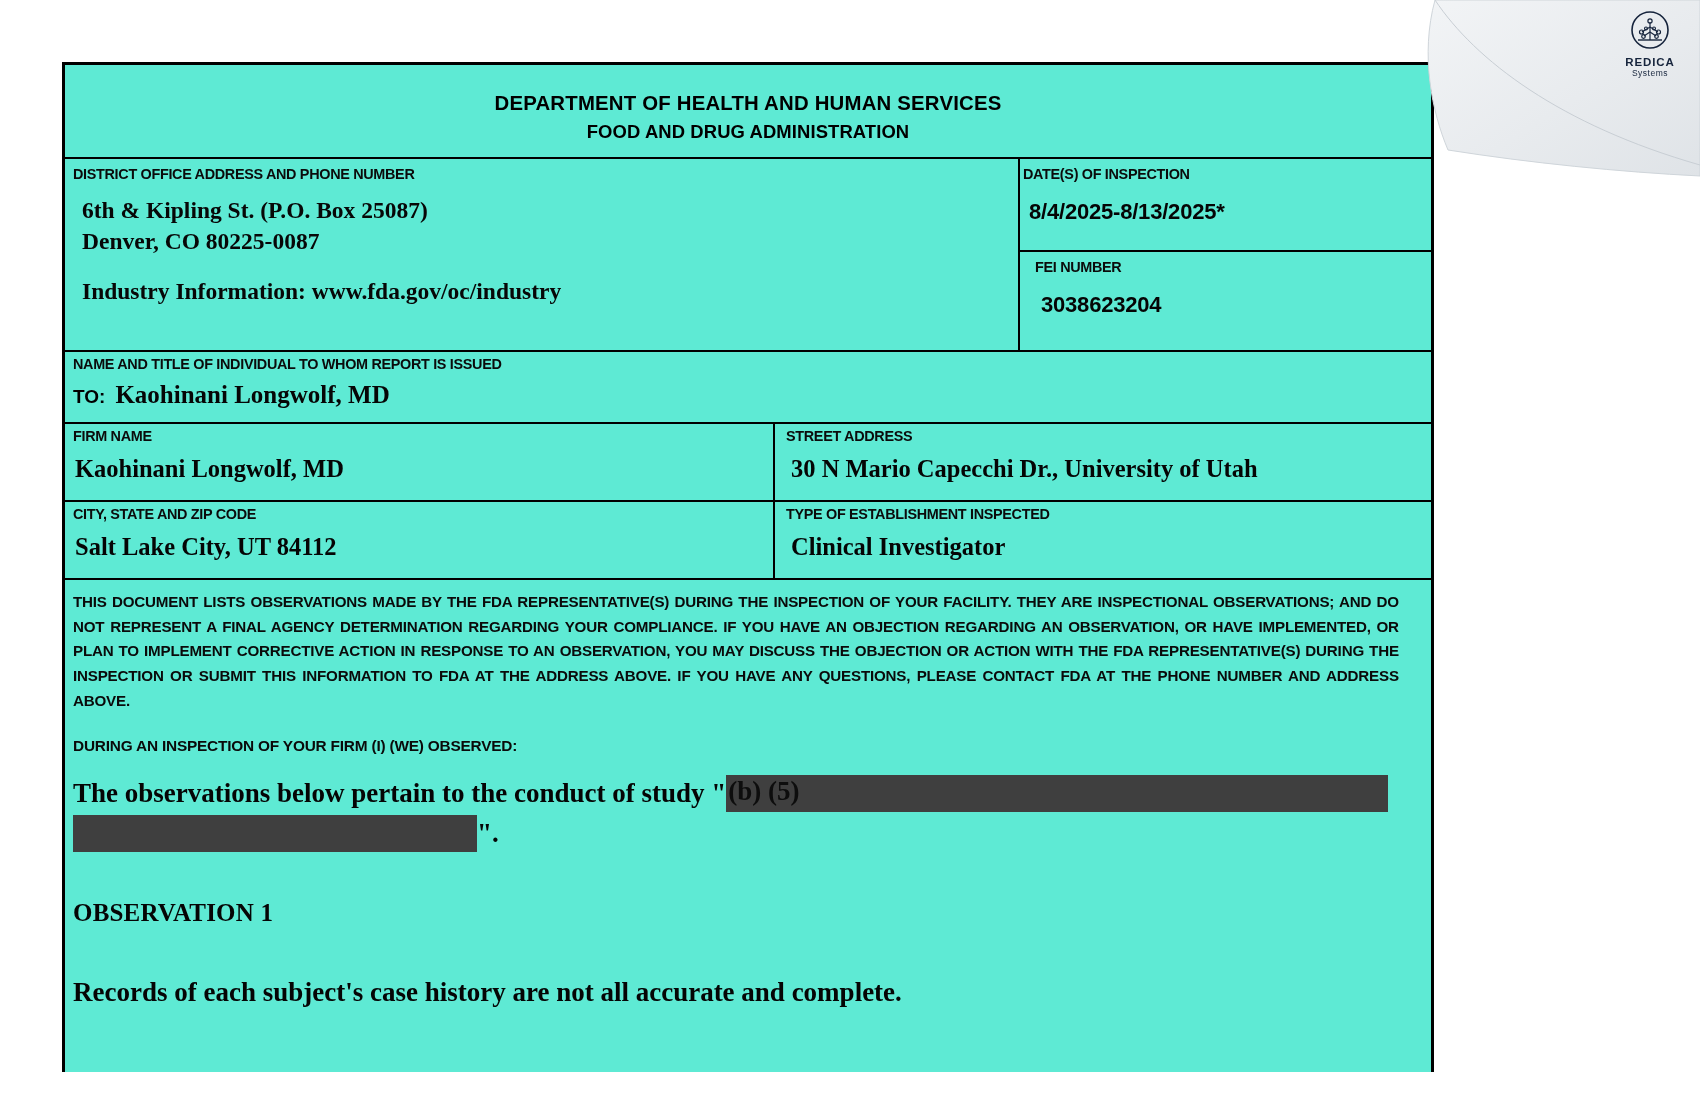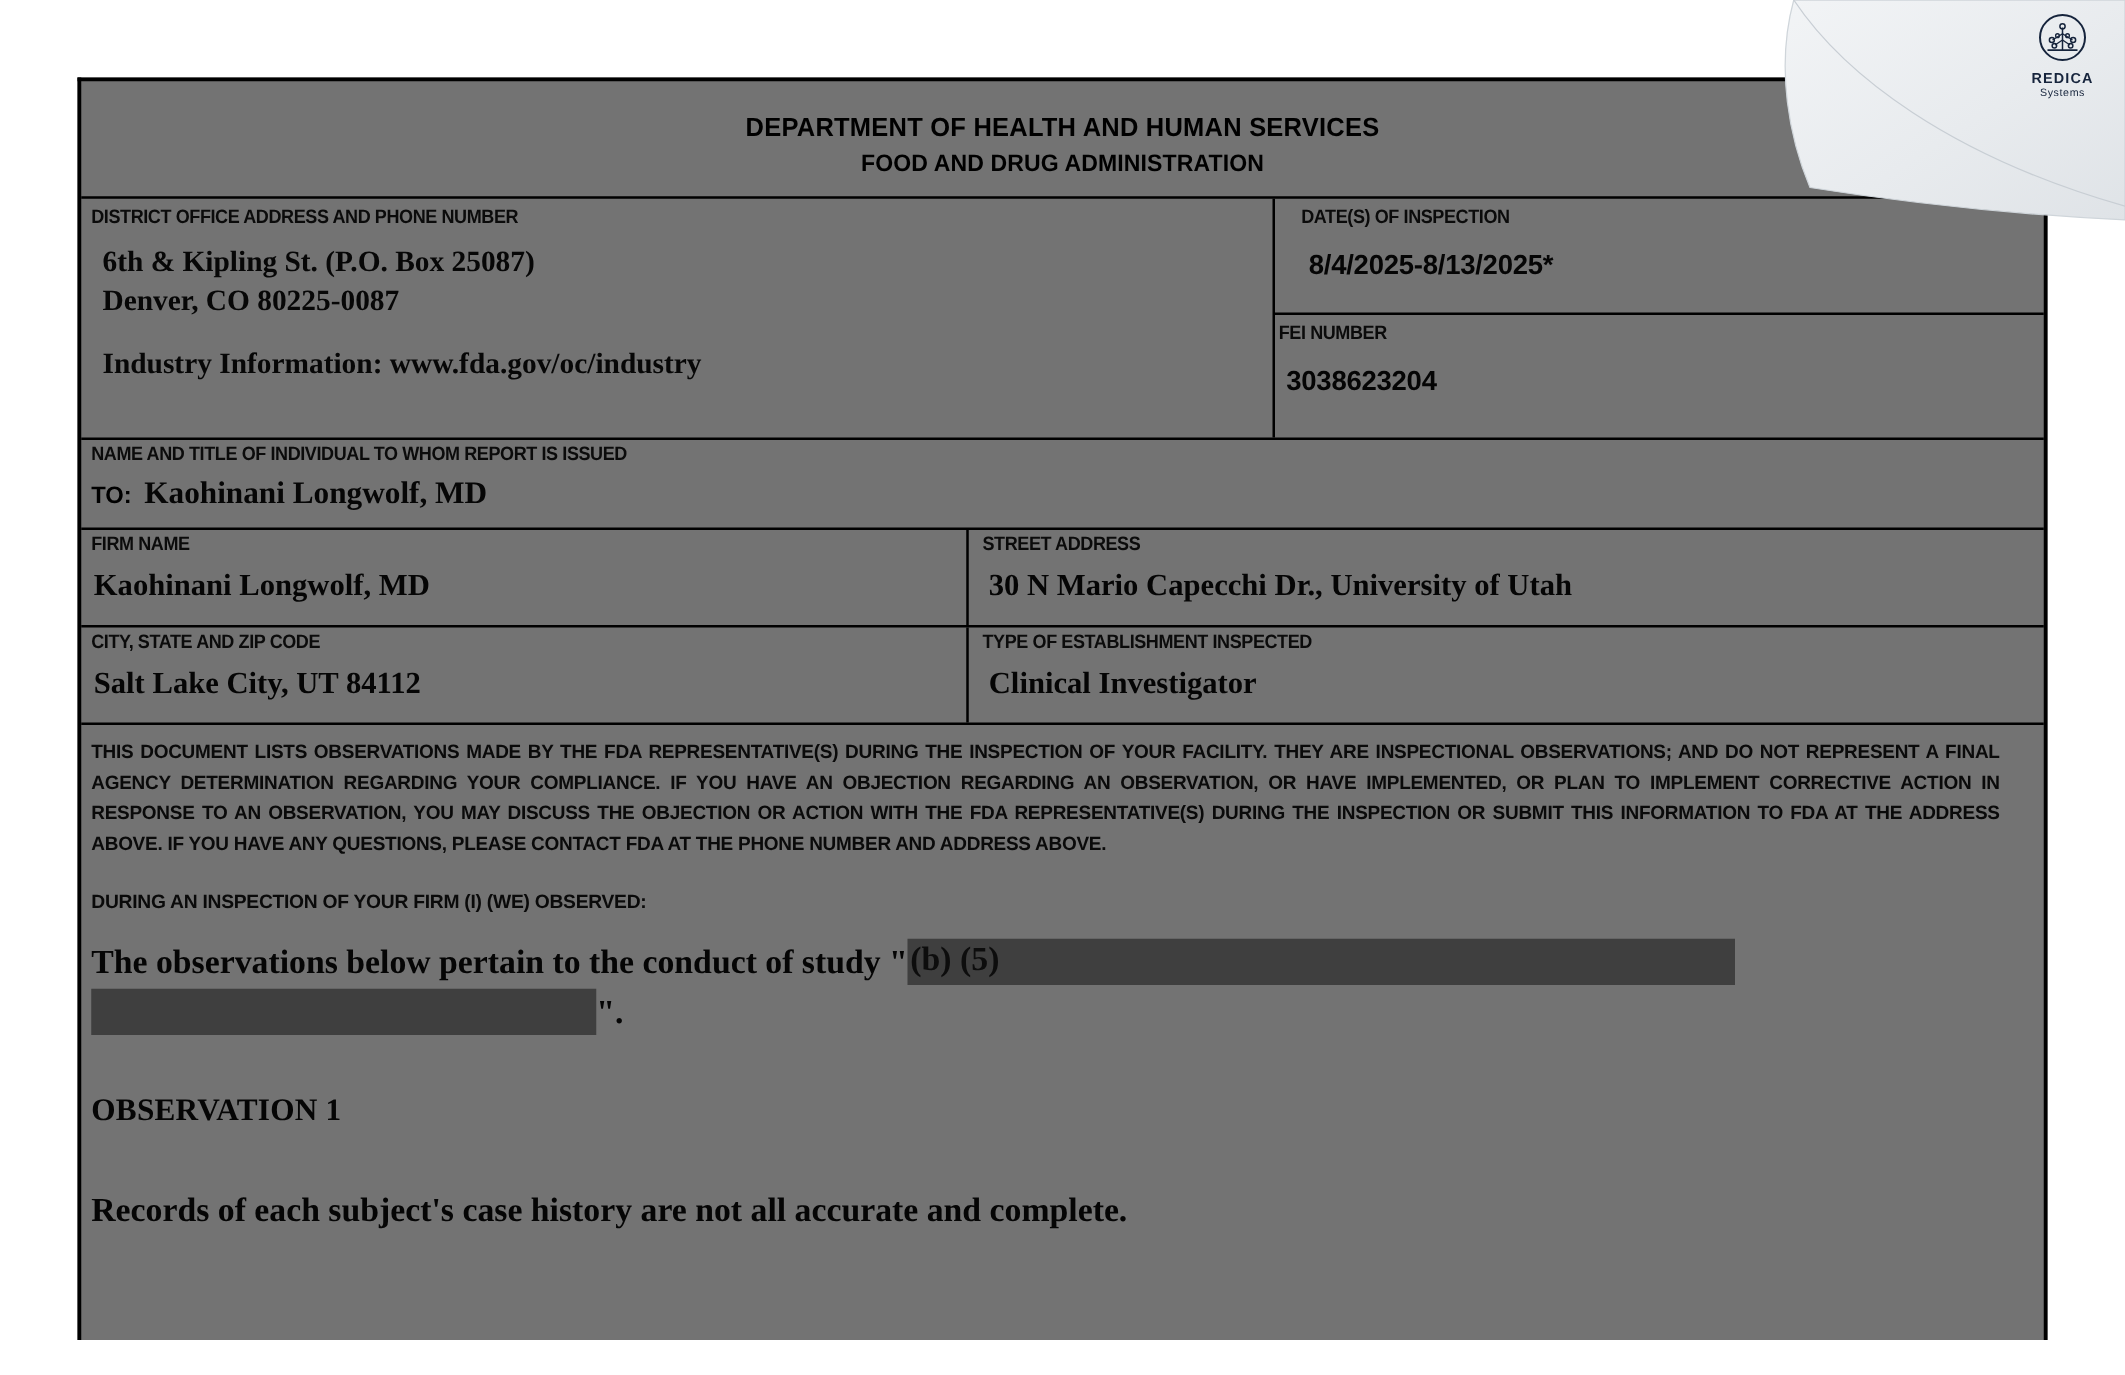--- a/index.html
+++ b/index.html
@@ -24,26 +24,26 @@
     width: 1700px;
     height: 1100px;
     background: #ffffff;
   }
 
   
   #form-frame {
     position: absolute;
     left: 62px;
     top: 62px;
-    width: 1576px;
+    width: 1372px;
     height: 1010px;
     border: 3px solid #000000;
     border-bottom: none;
     box-sizing: border-box;
-    background: #737373;
+    background: #5eead4;
   }
 
   
   .rule-h {
     border-top: 2.5px solid #000;
   }
   .cell {
     box-sizing: border-box;
     position: relative;
   }
@@ -119,27 +119,27 @@
     padding-left: 9px;
     margin-top: 21px;
   }
   #right-col {
     flex: 1;
     display: flex;
     flex-direction: column;
   }
   #dates-cell {
     height: 93px;
-    padding: 6px 0 0 21px;
+    padding: 6px 0 0 3px;
     border-bottom: 2.5px solid #000;
     box-sizing: border-box;
   }
   #fei-cell {
     flex: 1;
-    padding: 6px 0 0 3px;
+    padding: 6px 0 0 15px;
     box-sizing: border-box;
   }
   #dates-cell .field-value,
   #fei-cell .field-value {
     padding-left: 6px;
     margin-top: 16px;
     font-family: "Liberation Sans", sans-serif;
     font-weight: bold;
     font-size: 22px;
     letter-spacing: -0.2px;

